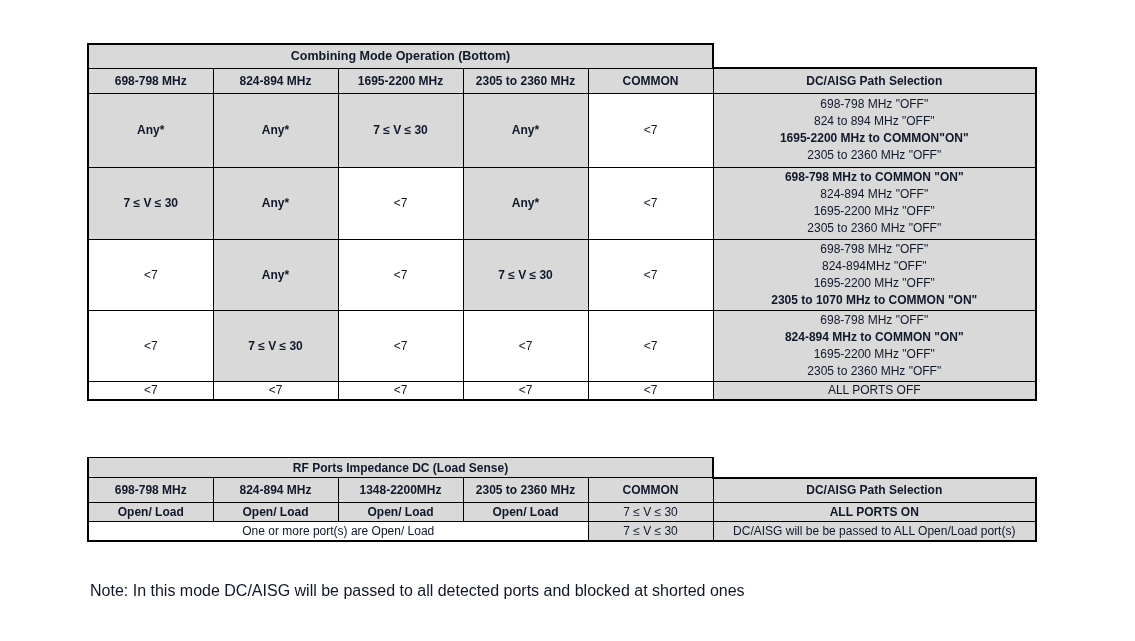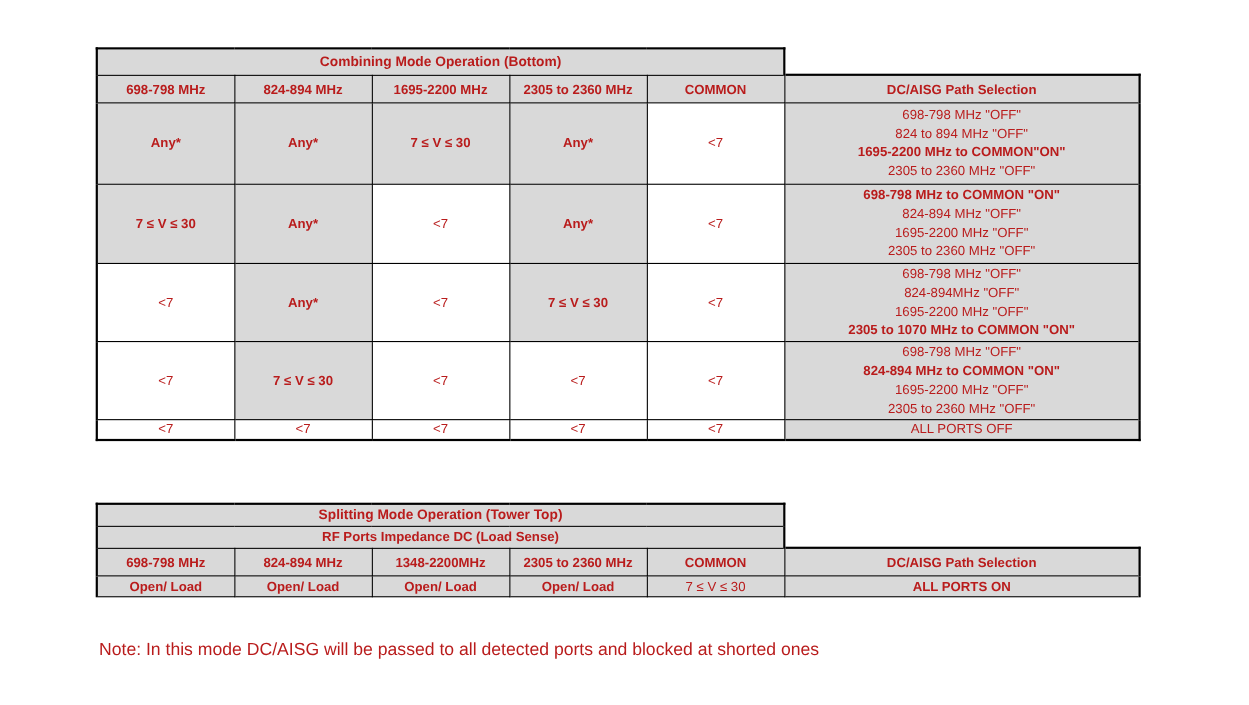--- a/index.html
+++ b/index.html
@@ -1,16 +1,16 @@
 <!DOCTYPE html>
 <html><head>
 <meta charset="utf-8">
 <style>
   html,body{margin:0;padding:0;background:#ffffff;}
-  .page{position:relative;width:1135px;height:641px;font-family:"Liberation Sans",sans-serif;color:#b91c1c;overflow:hidden;}
+  .page{position:relative;width:1135px;height:641px;font-family:"Liberation Sans",sans-serif;color:#0f172a;overflow:hidden;}
   table{border-collapse:collapse;table-layout:fixed;position:absolute;left:87px;}
   #t1{top:43px;}
   #t2{top:457px;}
   td{border:1px solid #000;text-align:center;vertical-align:middle;font-size:12px;padding:0;background:#fff;overflow:hidden;white-space:nowrap;}
   td.g{background:#d9d9d9;}
   .b{font-weight:bold;}
   td.none{border:none;background:transparent;}
   .bl{border-left-width:2px;}
   .br{border-right-width:2px;}
   .bt{border-top-width:2px;}
@@ -116,42 +116,43 @@
   <table id="t2">
     <colgroup>
         <col class="w">
         <col class="w">
         <col class="w">
         <col class="w">
         <col class="w">
         <col class="wp">
       </colgroup>
     <tbody>
-        <tr style="height:20px;">
-      <td colspan="5" class="g b title bt bl br">Splitting Mode Operation (Tower Top)</td>
-      <td class="none"></td>
-    </tr>
     <tr style="height:20px;">
       <td colspan="5" class="g b bl br">RF Ports Impedance DC (Load Sense)</td>
       <td class="none"></td>
     </tr>
     <tr style="height:25px;">
       <td class="g b bl">698-798 MHz</td>
       <td class="g b">824-894 MHz</td>
       <td class="g b">1348-2200MHz</td>
       <td class="g b">2305 to 2360 MHz</td>
       <td class="g b">COMMON</td>
       <td class="g b bt br">DC/AISG Path Selection</td>
     </tr>
     <tr style="height:19px;">
       <td class="g b bl">Open/ Load</td>
       <td class="g b">Open/ Load</td>
       <td class="g b">Open/ Load</td>
       <td class="g b">Open/ Load</td>
       <td class="g">7 ≤ V ≤ 30</td>
       <td class="g b br">ALL PORTS ON</td>
     </tr>
+    <tr style="height:19px;">
+      <td colspan="4" class="bl bb">One or more port(s) are Open/ Load</td>
+      <td class="g bb">7 ≤ V ≤ 30</td>
+      <td class="g br bb">DC/AISG will be be passed to ALL Open/Load port(s)</td>
+    </tr>
   </tbody>
     </table>
 
   <div class="note">Note: In this mode DC/AISG will be passed to all detected ports and blocked at shorted ones</div>
 
 </div>
 
 </body></html>

